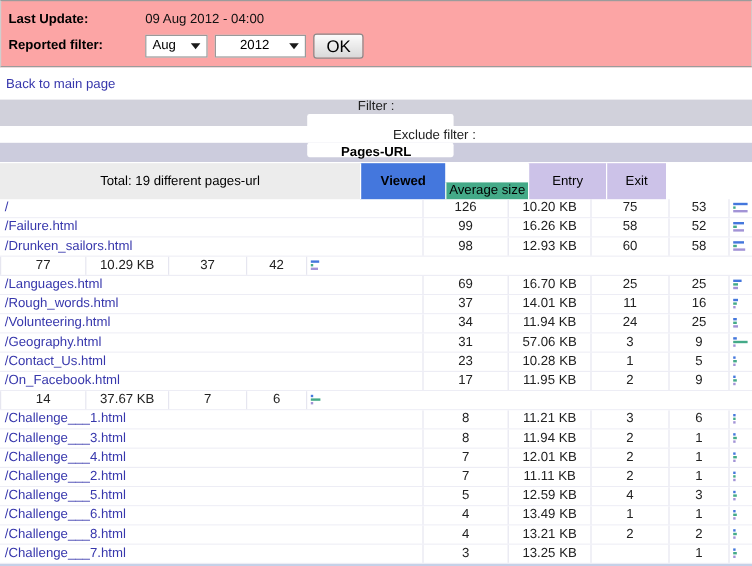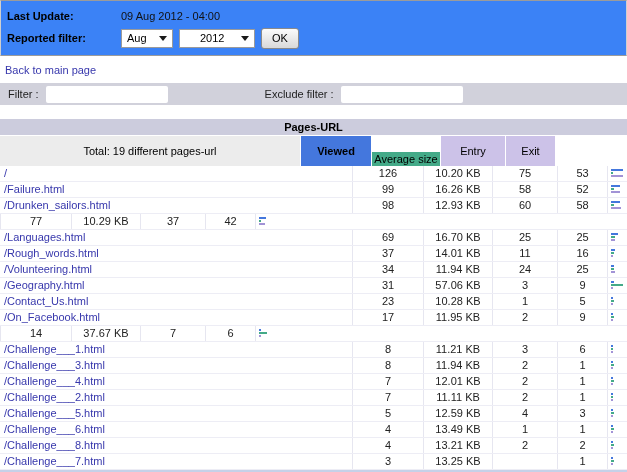--- a/index.html
+++ b/index.html
@@ -5,41 +5,41 @@
   * { box-sizing: border-box; }
   html,body { margin:0; padding:0; }
   body {
     width:627px; height:472px; overflow:hidden;
     font-family:"Liberation Sans", sans-serif;
     font-size:11px; color:#000; background:#fff;
   }
 
   
   .topbox { border:1px solid #9b9b9b; border-left-color:#cfcfcf; border-right-color:#cfcfcf;
-            background:#3b82f6; padding:4px 6px 6px; }
+            background:#fca5a5; padding:4px 6px 6px; }
   .toprow { display:flex; align-items:center; height:22px; }
   .toplabel { font-weight:bold; width:114px; flex:0 0 114px; }
   .topvalue { color:#111; }
   .controls { display:flex; align-items:center; gap:6px; }
   .dropdown { display:inline-flex; align-items:center; justify-content:space-between;
               border:1px solid #9a9a9a; background:#fff; height:19px; padding:0 5px; cursor:default; }
   .dd-month { width:52px; }
   .dd-year  { width:76px;padding-left:20px; }
   .dd-arrow { width:0; height:0; border-left:4px solid transparent; border-right:4px solid transparent;
               border-top:5px solid #1a1a1a; margin-left:6px; }
   .ok-btn { border:1px solid #8a8a8a; background:linear-gradient(#fbfbfb,#d9d9d9);
             border-radius:3px; height:21px; padding:0 10px; font-family:"Liberation Sans",sans-serif;
-            font-size:11px; color:#000; cursor:pointer; }
+            font-size:14px; color:#000; cursor:pointer; }
 
   
   .backwrap { padding:8px 5px 7px; }
   .backlink { color:#3737ac; text-decoration:none; cursor:pointer; }
 
   
-  .filterbar { background:#d1d1db; height:22px; display:flex; align-items:center; padding:0 8px; }
+  .filterbar { background:#d1d1db; height:22px; display:flex; align-items:center; padding:0 8px;flex-direction:column; }
   .f-label { color:#222; }
   .f-input { width:122px; height:17px; border:none; border-radius:2px; background:#fff;
              margin-left:7px; padding:0 4px; font-family:"Liberation Sans",sans-serif; font-size:11px; }
   .f-exclude { margin-left:97px; }
 
   
   .pages-table { margin-top:14px; }
   .tbl-title { background:#ccccdd; height:16px; line-height:16px; text-align:center; font-weight:bold; }
   .tbl-head { display:flex; height:30px; margin-top:1px; }
   .th { display:flex; align-items:center; justify-content:center; text-align:center;

